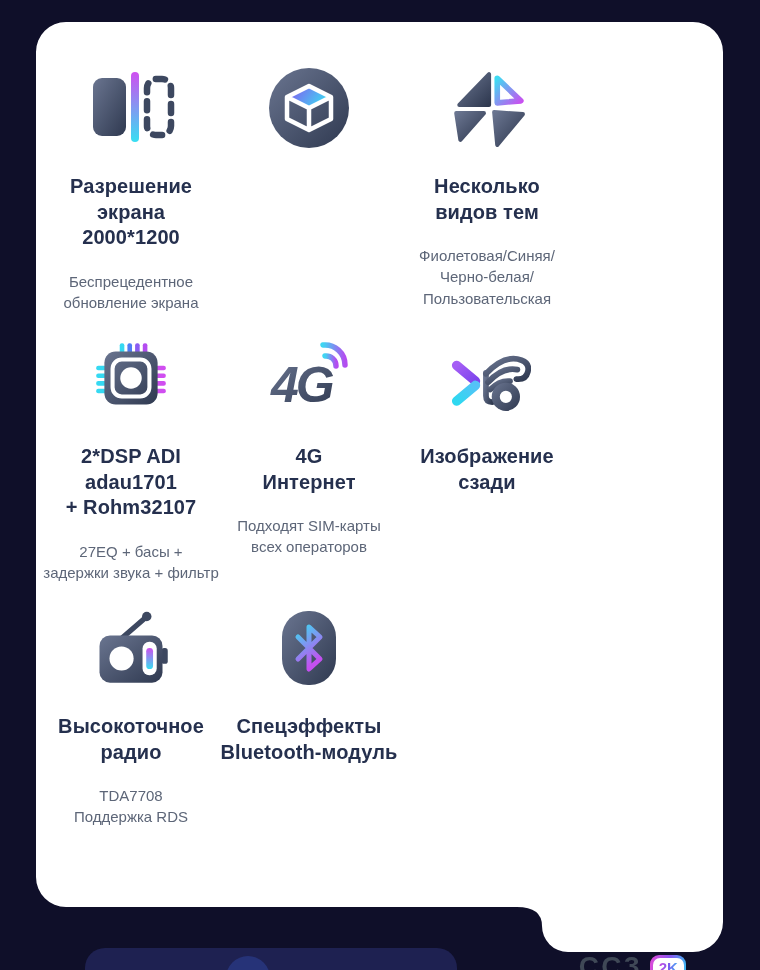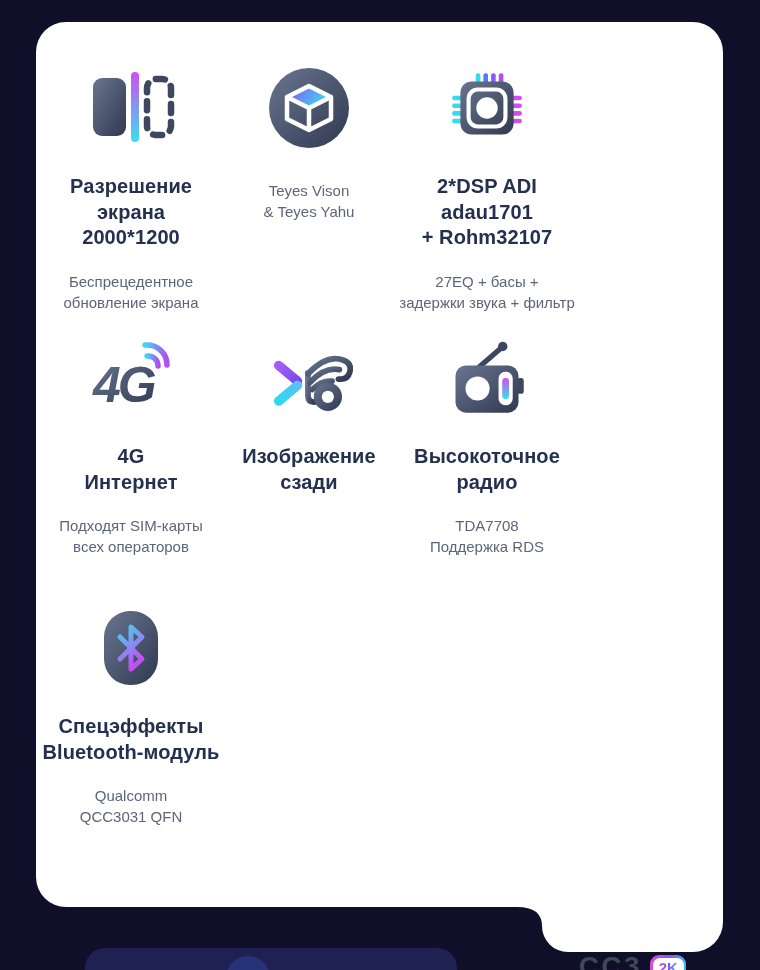--- a/index.html
+++ b/index.html
@@ -103,24 +103,37 @@
     </div>
 
     <div class="feature">
       <div class="icon-box">
         <svg width="84" height="84" viewBox="0 0 84 84">
           <circle cx="42" cy="42" r="40" fill="url(#gSlate)"></circle>
           <polygon points="42,20 64,31 42,42 20,31" fill="url(#gCubeTop)"></polygon>
           <path d="M 42 20 L 64 31 L 64 53 L 42 64 L 20 53 L 20 31 Z M 20 31 L 42 42 L 64 31 M 42 42 L 42 64" fill="none" stroke="#ffffff" stroke-width="4.5" stroke-linejoin="round"></path>
         </svg>
       </div>
-      <div class="feature-desc">Teyes Vison
-&amp; Teyes Yahu</div>
-    </div>
-
+    </div>
+
+    <div class="feature">
+      <div class="icon-box">
+        <svg width="82" height="82" viewBox="0 0 80 80">
+          <polygon points="42,7 42,37 13,37" fill="url(#gSlate)" stroke="url(#gSlate)" stroke-width="4" stroke-linejoin="round"></polygon>
+          <polygon points="50,11 73,33 50,35" fill="none" stroke="url(#gPlay)" stroke-width="5.5" stroke-linejoin="round"></polygon>
+          <polygon points="10,45 37,45 14,71" fill="url(#gSlate)" stroke="url(#gSlate)" stroke-width="4" stroke-linejoin="round"></polygon>
+          <polygon points="47,44 75,46 50,76" fill="url(#gSlate)" stroke="url(#gSlate)" stroke-width="4" stroke-linejoin="round"></polygon>
+        </svg>
+      </div>
+      <div class="feature-title">Несколько
+видов тем</div>
+      <div class="feature-desc">Фиолетовая/Синяя/
+Черно-белая/
+Пользовательская</div>
+    </div>
 
     <div class="feature">
       <div class="icon-box">
         <svg width="86" height="86" viewBox="0 0 84 84">
           <rect x="31" y="8" width="4.5" height="10" rx="2" fill="#35d9f2"></rect>
           <rect x="38.5" y="8" width="4.5" height="10" rx="2" fill="#4f7cf5"></rect>
           <rect x="46" y="8" width="4.5" height="10" rx="2" fill="#8a5cf2"></rect>
           <rect x="53.5" y="8" width="4.5" height="10" rx="2" fill="#b44cf0"></rect>
           <rect x="8" y="30" width="10" height="4.5" rx="2" fill="#35d9f2"></rect>
           <rect x="8" y="37.5" width="10" height="4.5" rx="2" fill="#35d9f2"></rect>
@@ -193,22 +206,20 @@
 
     <div class="feature">
       <div class="icon-box">
         <svg width="84" height="84" viewBox="0 0 84 84">
           <rect x="15" y="5" width="54" height="74" rx="26" fill="url(#gSlate)"></rect>
           <path d="M 31 31 L 53 53 L 42 63 L 42 21 L 53 31 L 31 53" fill="none" stroke="url(#gBT)" stroke-width="5" stroke-linecap="round" stroke-linejoin="round"></path>
         </svg>
       </div>
       <div class="feature-title">Спецэффекты
 Bluetooth-модуль</div>
-      <div class="feature-desc">Qualcomm
-QCC3031 QFN</div>
     </div>
 
   </div>
 
   <div class="logo">
     <span class="logo-text">CC3</span>
     <span class="badge">
       <span class="badge-inner">
         <span class="badge-text">2K</span>
       </span>

